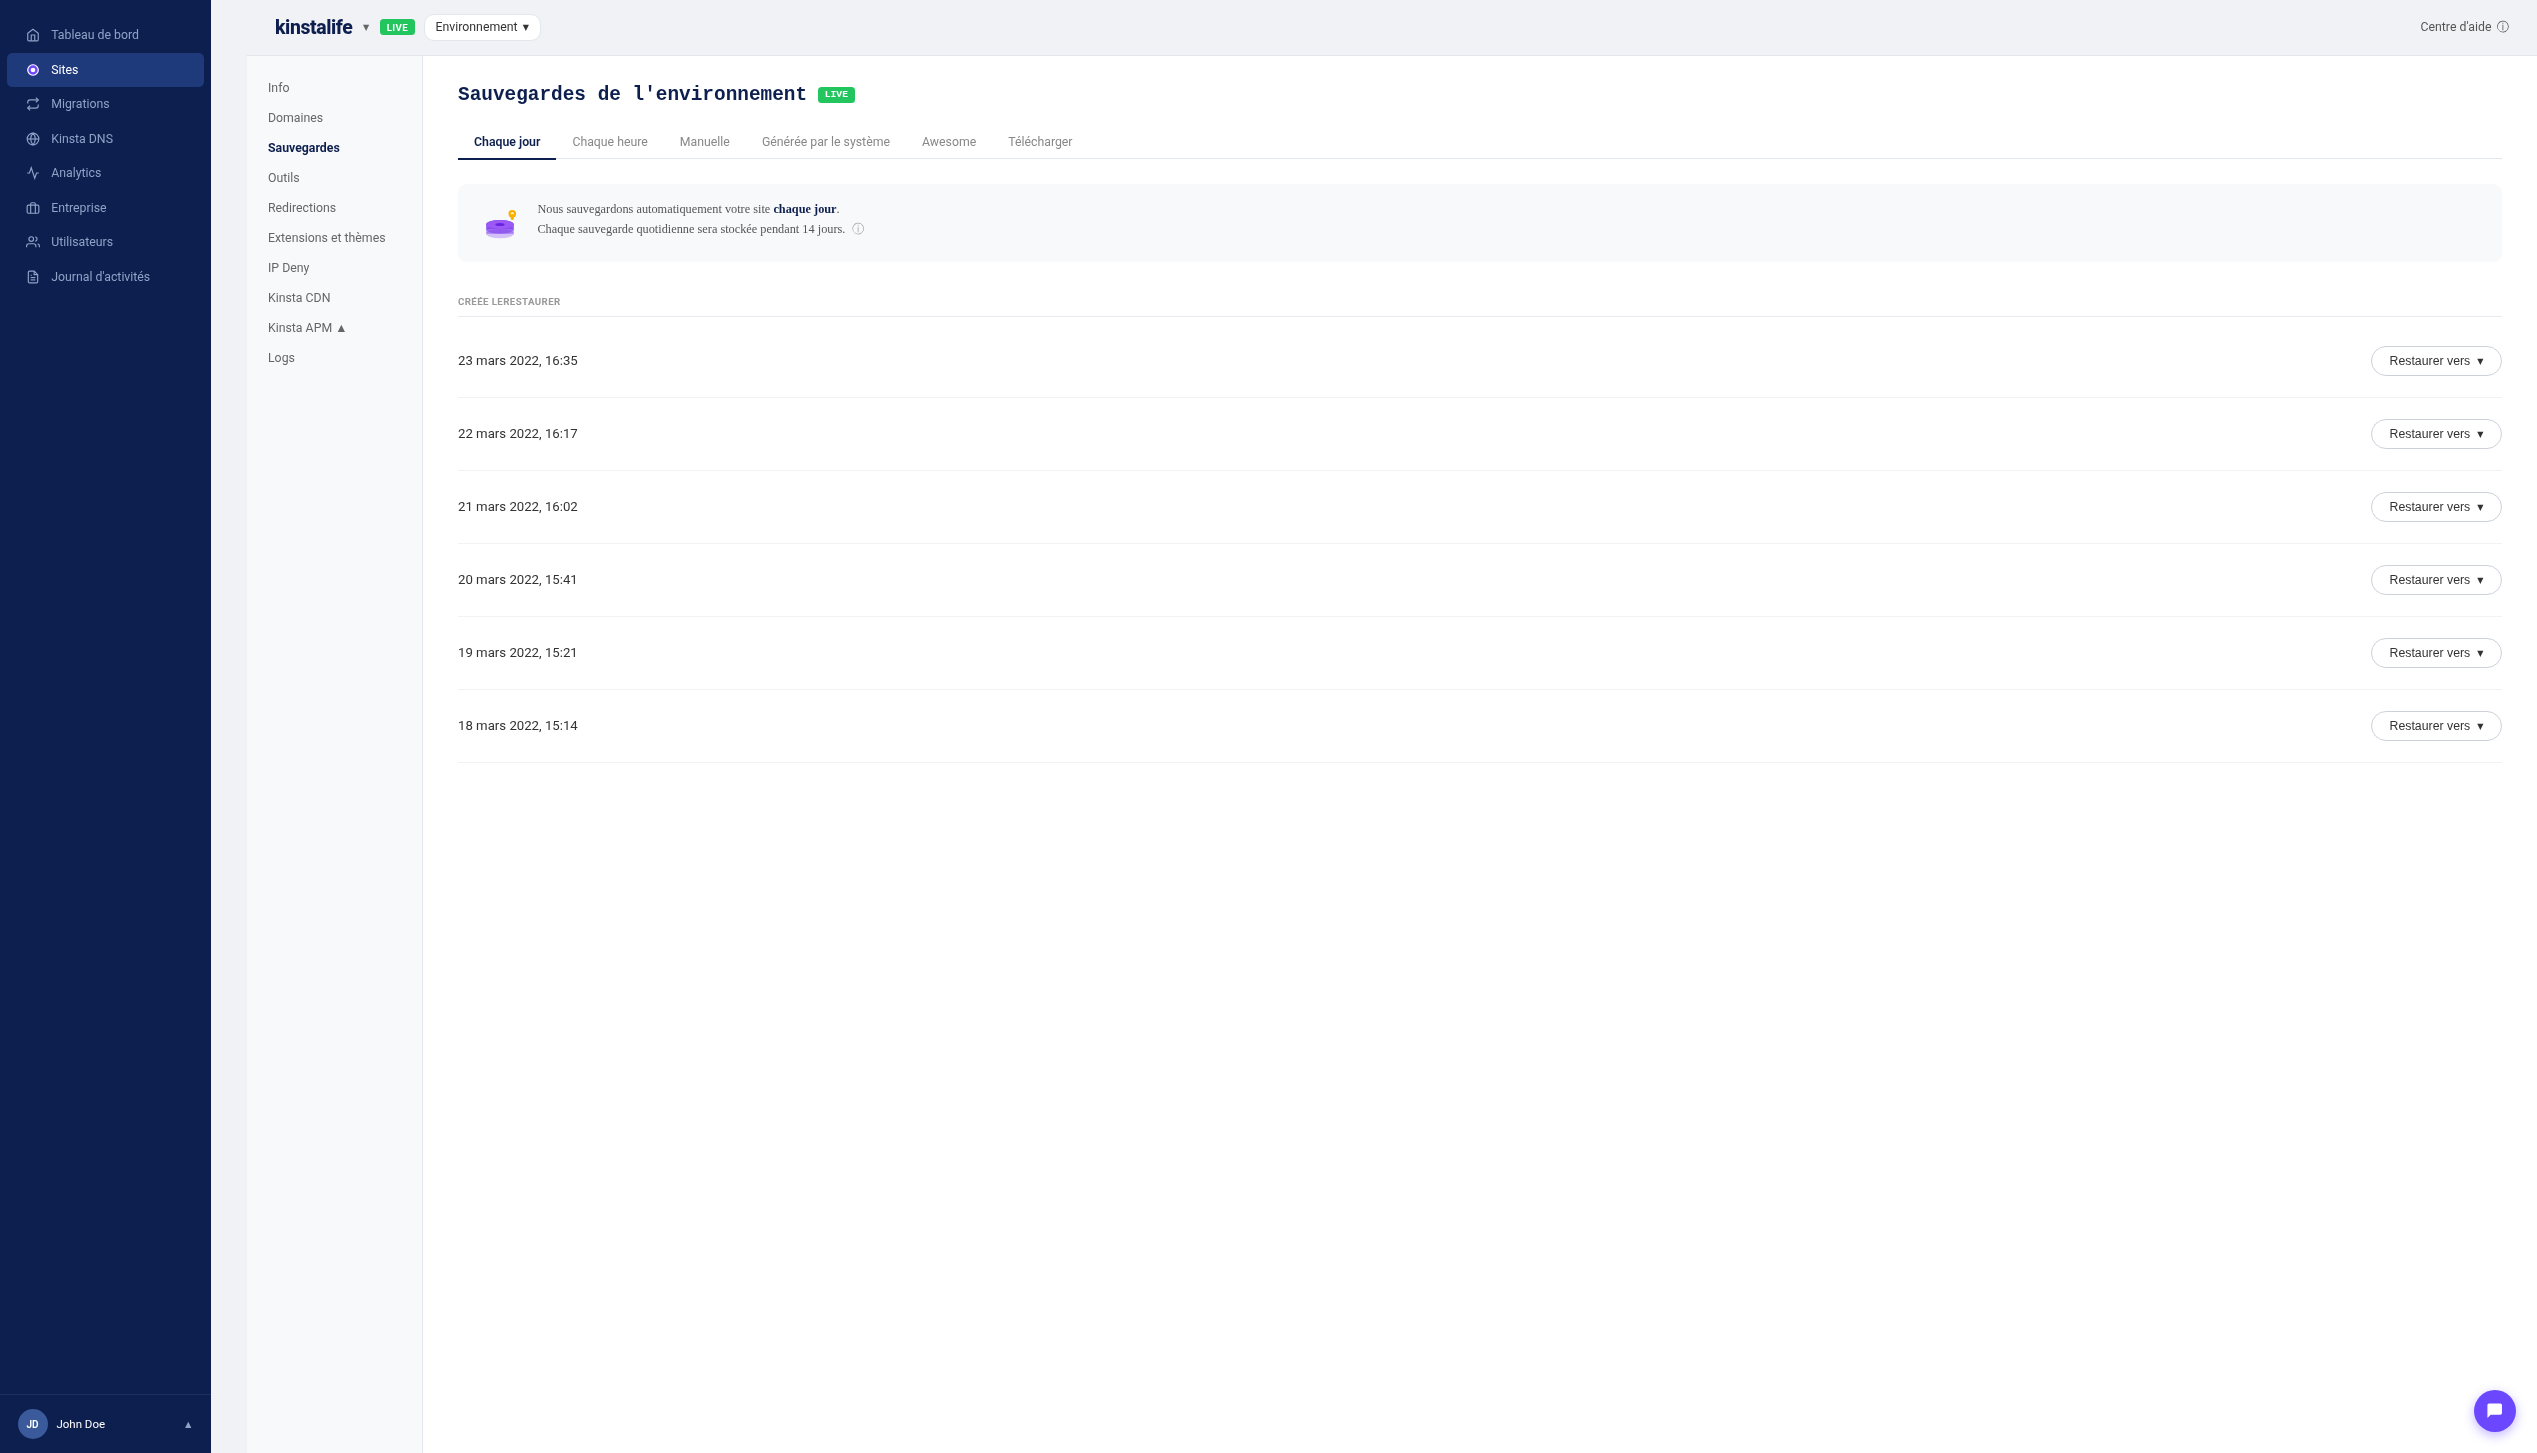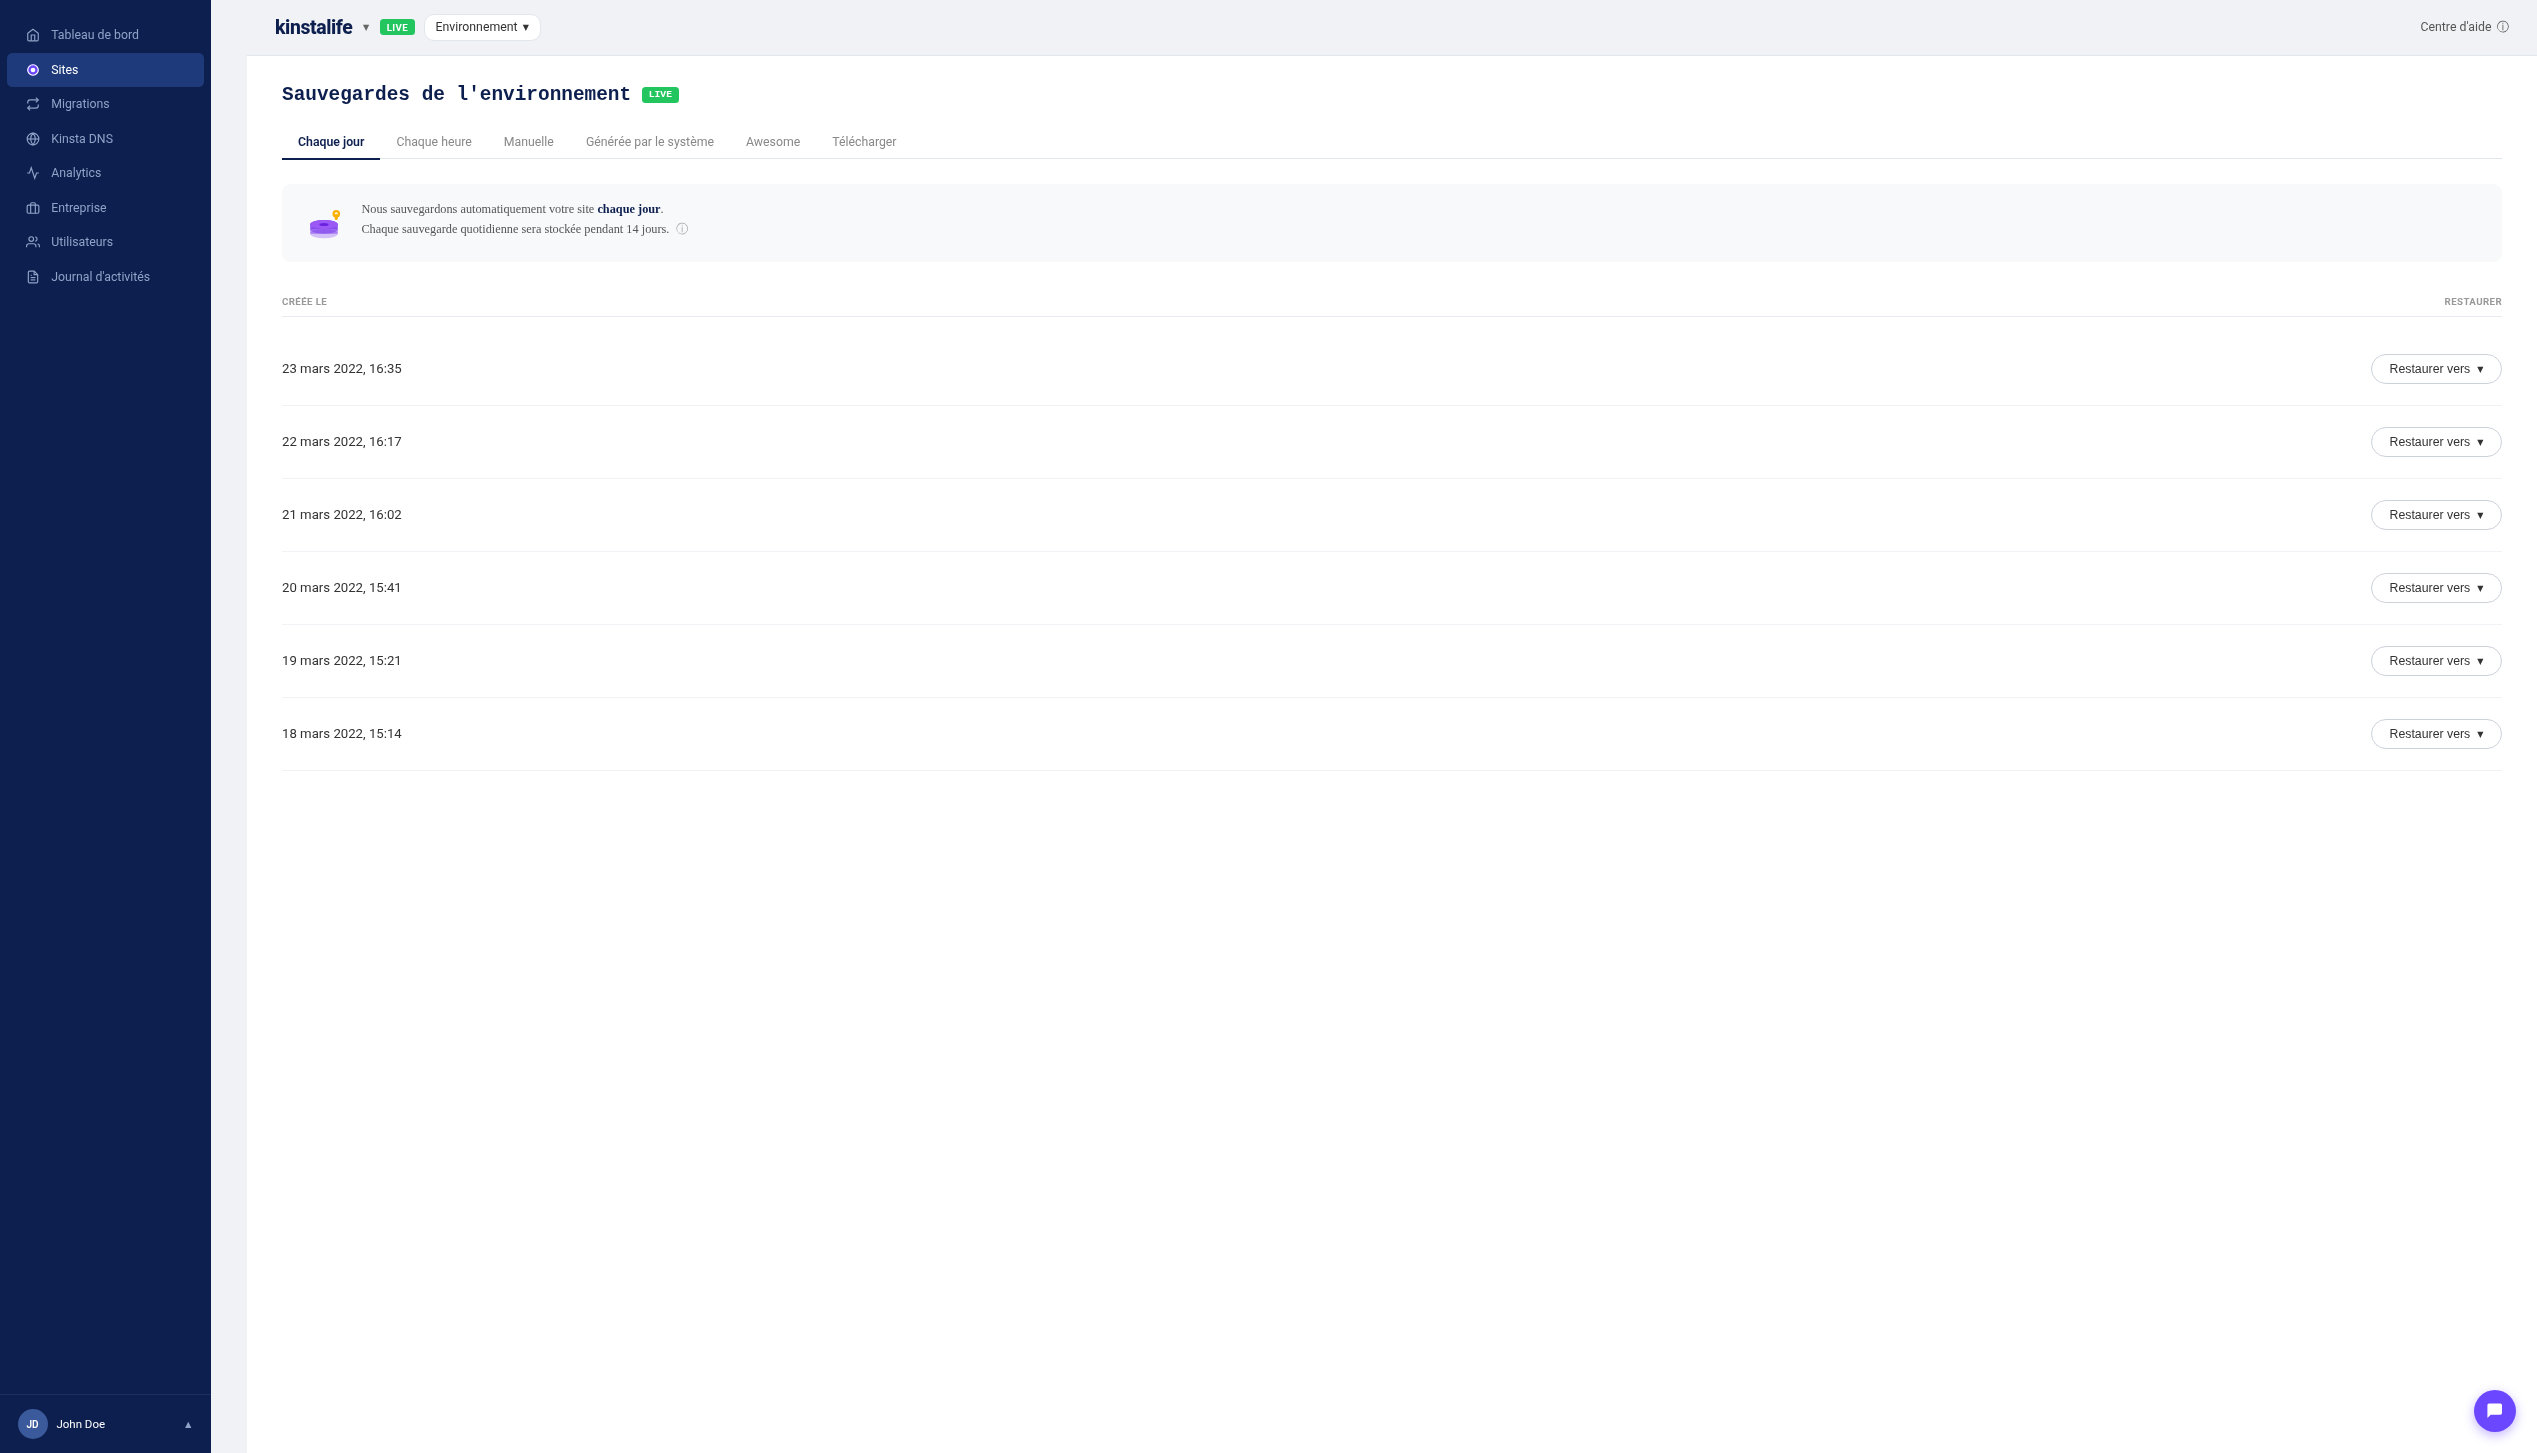--- a/index.html
+++ b/index.html
@@ -238,24 +238,23 @@
     .backup-icon {
       width: 46px; height: 46px;
       flex-shrink: 0;
     }
     .info-text { font-size: 12.3px; color: #555; line-height: 1.6; }
     .info-text strong { color: #0d1f4e; }
 
     
     .table-header {
       display: flex;
-      justify-content: space-between;
       padding: 8.8px 0;
       border-bottom: 0.9px solid #e8eaf0;
-      margin-bottom: 16px;
+      margin-bottom: 8px;
     }
     .col-header {
       font-size: 9.7px;
       font-weight: 700;
       color: #999;
       letter-spacing: 0.4px;
       text-transform: uppercase;
     }
 
     .backup-row {
@@ -415,20 +414,32 @@
       </div>
     </div>
     <a class="help-link">
       <span>Centre d'aide</span>
       <span>ⓘ</span>
     </a>
   </div>
 
   <div class="content-wrapper">
 
+    <div class="sub-sidebar">
+      <a class="sub-nav-item">Info</a>
+      <a class="sub-nav-item">Domaines</a>
+      <a class="sub-nav-item active">Sauvegardes</a>
+      <a class="sub-nav-item">Outils</a>
+      <a class="sub-nav-item">Redirections</a>
+      <a class="sub-nav-item">Extensions et thèmes</a>
+      <a class="sub-nav-item">IP Deny</a>
+      <a class="sub-nav-item">Kinsta CDN</a>
+      <a class="sub-nav-item">Kinsta APM ▲</a>
+      <a class="sub-nav-item">Logs</a>
+    </div>
 
     <div class="page-content">
 
       <div class="page-header">
         <h1 class="page-title">Sauvegardes de l'environnement</h1>
         <span class="live-badge-sm">LIVE</span>
       </div>
 
       <div class="tabs">
         <div class="tab active">Chaque jour</div>

